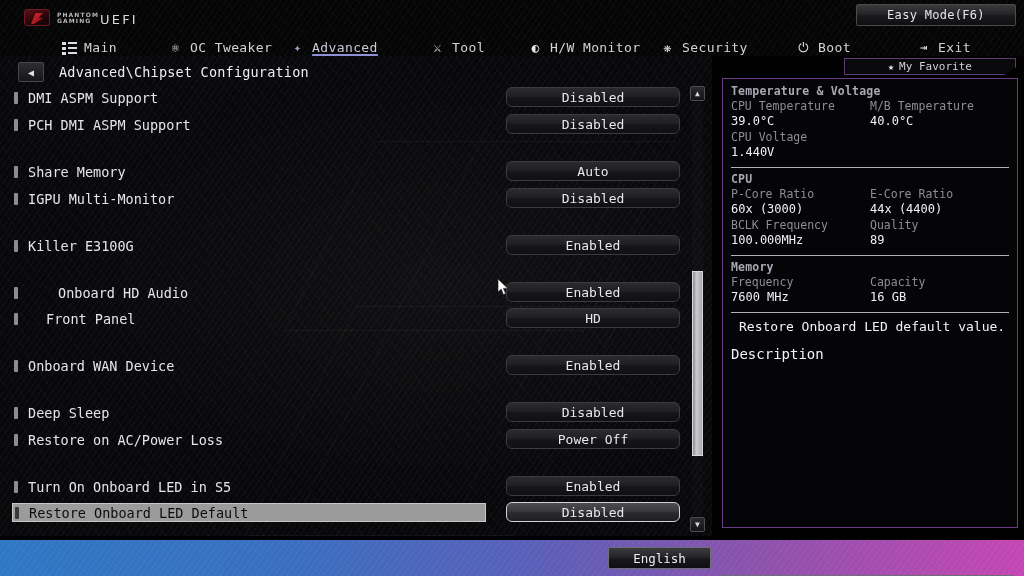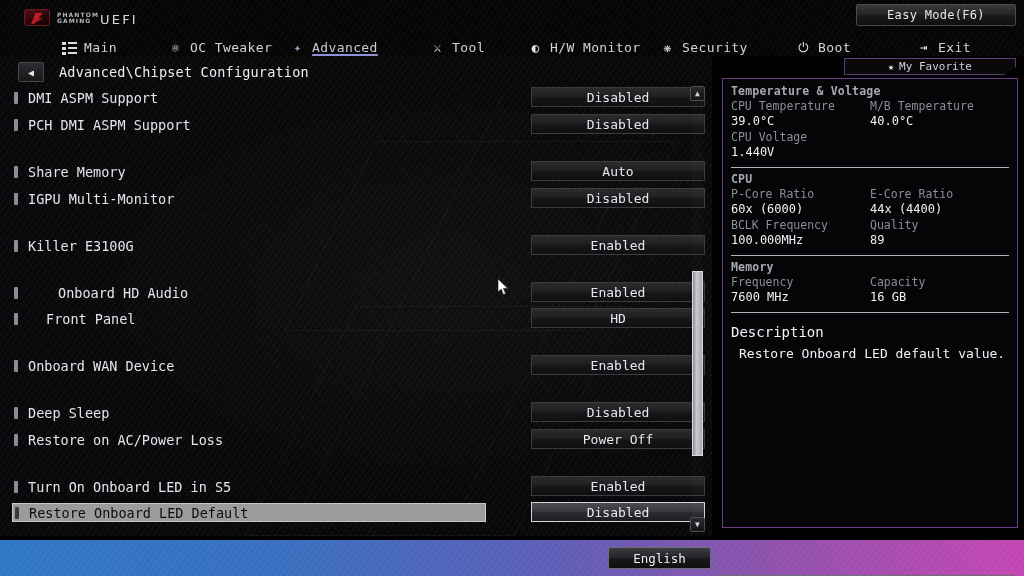--- a/index.html
+++ b/index.html
@@ -137,23 +137,23 @@
   .label-cell.sub .ltext { padding-left:18px; }
   .label-cell.selected {
     background:#9b9b9b;
     color:#0d0d0d;
     width:474px;
     border:1px solid #c8c8c8;
   }
   .label-cell.selected .bullet { background:#3a3a3a; }
 
   .value-cell {
-    position:absolute; left:531px; width:174px; height:20px;
+    position:absolute; left:506px; width:174px; height:20px;
     background:linear-gradient(180deg,#2b2b2e 0%,#202023 46%,#161618 54%,#101012 100%);
-    border:1px solid #3b3b40; border-radius:0;
+    border:1px solid #3b3b40; border-radius:6px;
     display:flex; align-items:center; justify-content:center;
     font-size:13px; color:#e7e7ed; z-index:3;
   }
   .value-cell.selected {
     background:linear-gradient(180deg,#4c4c50 0%,#3a3a3e 46%,#2b2b2f 54%,#1f1f22 100%);
     border:1px solid #d2d2d8;
   }
 
   
   #scrollbar { position:absolute; left:688px; top:30px; width:20px; height:446px; z-index:4; }
@@ -416,21 +416,21 @@
         </div>
         <div class="rp-col"></div>
       </div>
 
       <div class="rp-div"></div>
 
       <div class="rp-sec-title">CPU</div>
       <div class="rp-grid">
         <div class="rp-col">
           <div class="rp-key">P-Core Ratio</div>
-          <div class="rp-val">60x (6000)</div>
+          <div class="rp-val">60x (3000)</div>
         </div>
         <div class="rp-col">
           <div class="rp-key">E-Core Ratio</div>
           <div class="rp-val">44x (4400)</div>
         </div>
       </div>
       <div class="rp-grid">
         <div class="rp-col">
           <div class="rp-key">BCLK Frequency</div>
           <div class="rp-val">100.000MHz</div>
@@ -450,22 +450,22 @@
           <div class="rp-val">7600 MHz</div>
         </div>
         <div class="rp-col">
           <div class="rp-key">Capacity</div>
           <div class="rp-val">16 GB</div>
         </div>
       </div>
 
       <div class="rp-div"></div>
 
+      <div id="desc-text">Restore Onboard LED default value.</div>
       <div id="desc-title">Description</div>
-      <div id="desc-text">Restore Onboard LED default value.</div>
     </div>
   </div>
 
   <div id="footer">
     <div class="foot-btn" id="foot-lang">
       <span>English</span>
     </div>
     <div class="foot-btn" id="foot-time">
       <span>Wed 11/01/2023. 20:25:33</span>
     </div>

